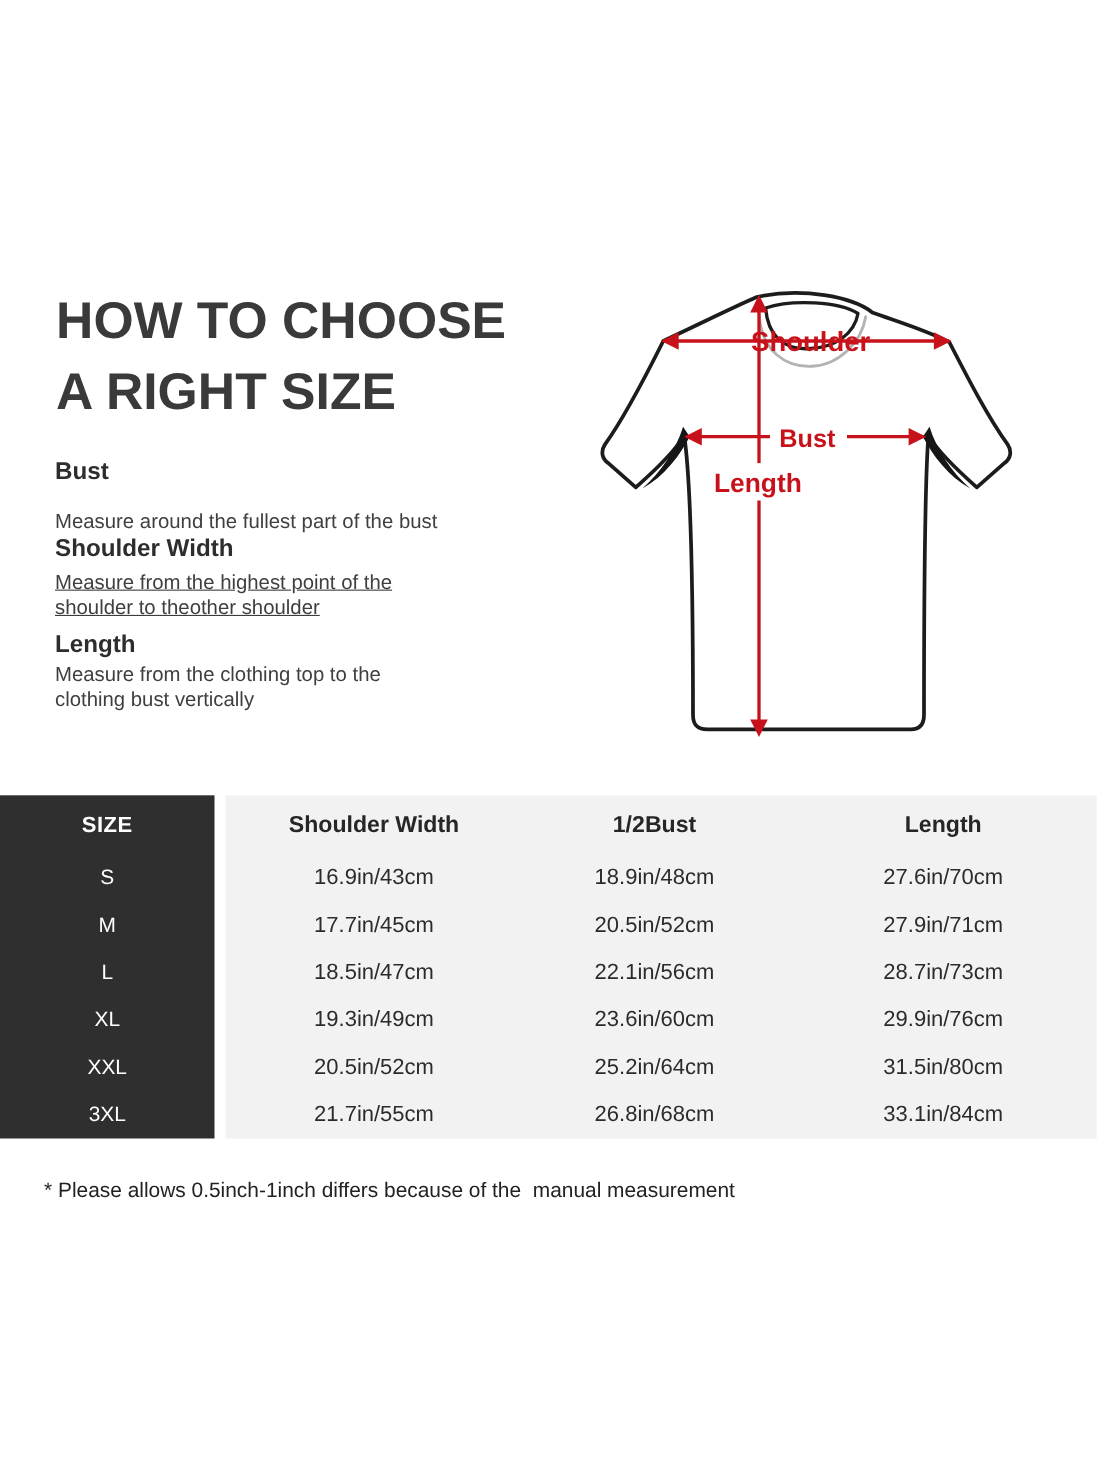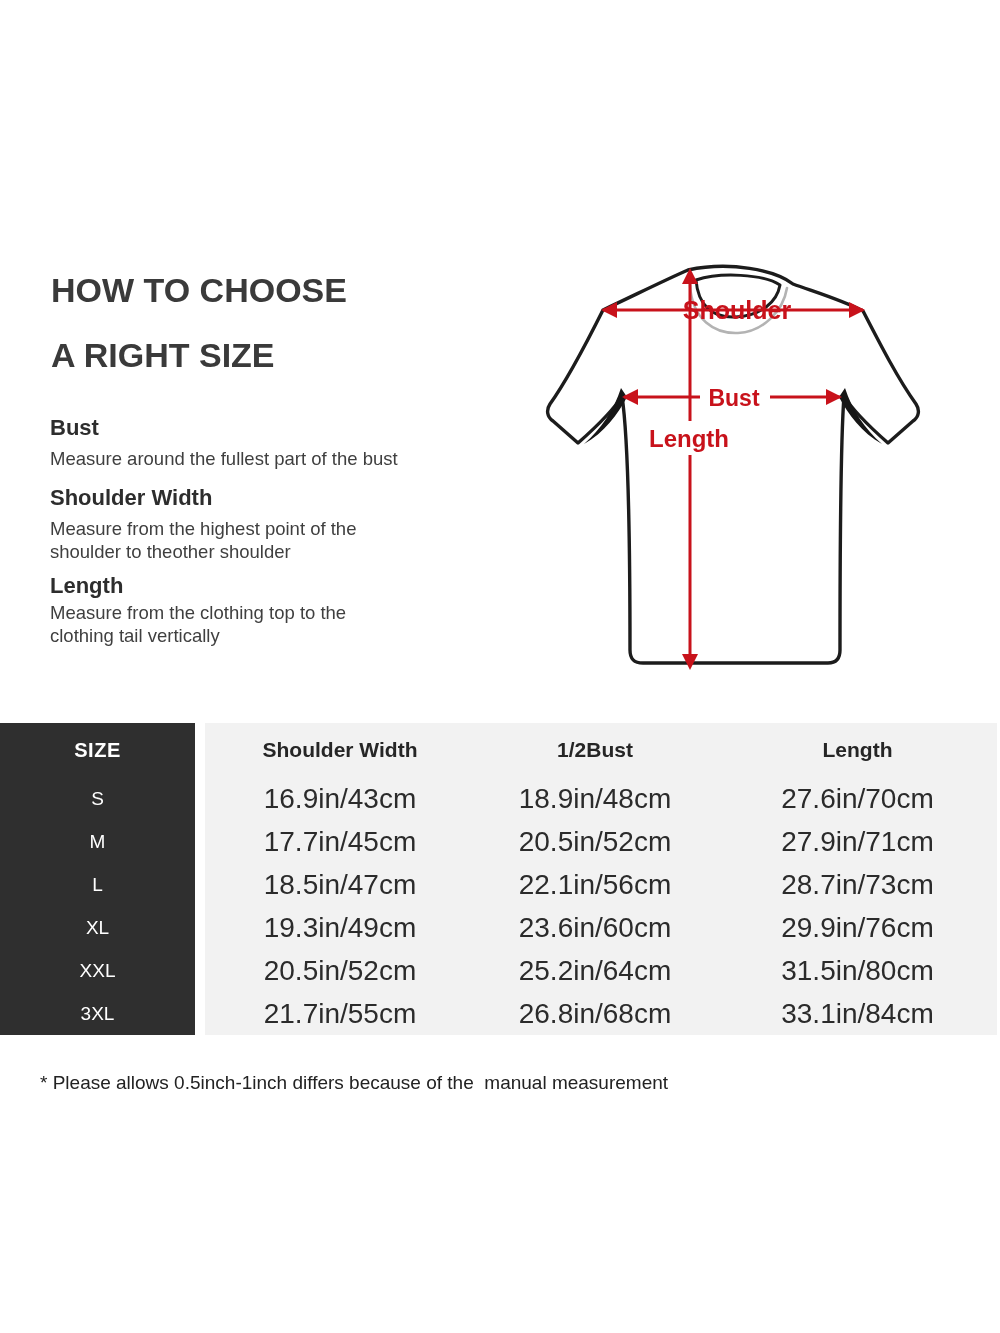--- a/index.html
+++ b/index.html
@@ -12,32 +12,32 @@
     background: #ffffff;
     overflow: hidden;
   }
   
   .headline {
     position: absolute;
     left: 51px;
     top: 258px;
     color: #3a3a3a;
     font-weight: 700;
-    font-size: 34px;
+    font-size: 47px;
     line-height: 65px;
     letter-spacing: 0px;
   }
   
   .guide-section { position: absolute; left: 50px; color: #3c3c3c; }
   .guide-heading { font-weight: 700; font-size: 22px; color: #2d2d2d; }
   .guide-line { font-size: 18.5px; line-height: 22.5px; color: #3f3f3f; }
   .sec-bust  { top: 415px; }
-  .sec-bust .guide-body { margin-top: 7px; }
+  .sec-bust .guide-body { margin-top: 22px; }
   .sec-shoulder { top: 485px; }
-  .sec-shoulder .guide-body { margin-top: 7px; }
+  .sec-shoulder .guide-body { margin-top: 7px; text-decoration: underline; }
   .sec-length { top: 573px; }
   .sec-length .guide-body { margin-top: 3px; }
   
   .diagram {
     position: absolute;
     left: 500px;
     top: 240px;
     width: 460px;
     height: 440px;
     text-align: right;
@@ -61,21 +61,21 @@
     left: 0; top: 723px;
     width: 1000px; height: 312px;
     display: grid;
     grid-template-columns: 195px 10px 270px 240px 285px;
     grid-template-rows: 54px repeat(6, 43px);
   }
   .cell {
     display: flex;
     align-items: center;
     justify-content: center;
-    font-size: 28px;
+    font-size: 20px;
     color: #2b2b2b;
   }
   .cell.head { font-weight: 700; font-size: 21px; color: #262626; }
   .cell.size-head {
     color: #ffffff; font-weight: 700; font-size: 20px; letter-spacing: 0.5px;
   }
   .cell.size-label { color: #ffffff; font-size: 19px; font-weight: 400; }
   .cell.gap {  }
   
   .footnote {
@@ -109,21 +109,21 @@
     <div class="guide-body">
       <div class="guide-line">Measure from the highest point of the</div>
       <div class="guide-line">shoulder to theother shoulder</div>
     </div>
   </div>
 
   <div class="guide-section sec-length">
     <div class="guide-heading">Length</div>
     <div class="guide-body">
       <div class="guide-line">Measure from the clothing top to the</div>
-      <div class="guide-line">clothing tail vertically</div>
+      <div class="guide-line">clothing bust vertically</div>
     </div>
   </div>
 
   <div class="diagram">
     <svg viewBox="0 0 460 440">
 
       <path d="M 103 70
            C 135 55 165 40 188 30
            C 230 21 275 30 293 44
            C 315 52 342 60 363 71

